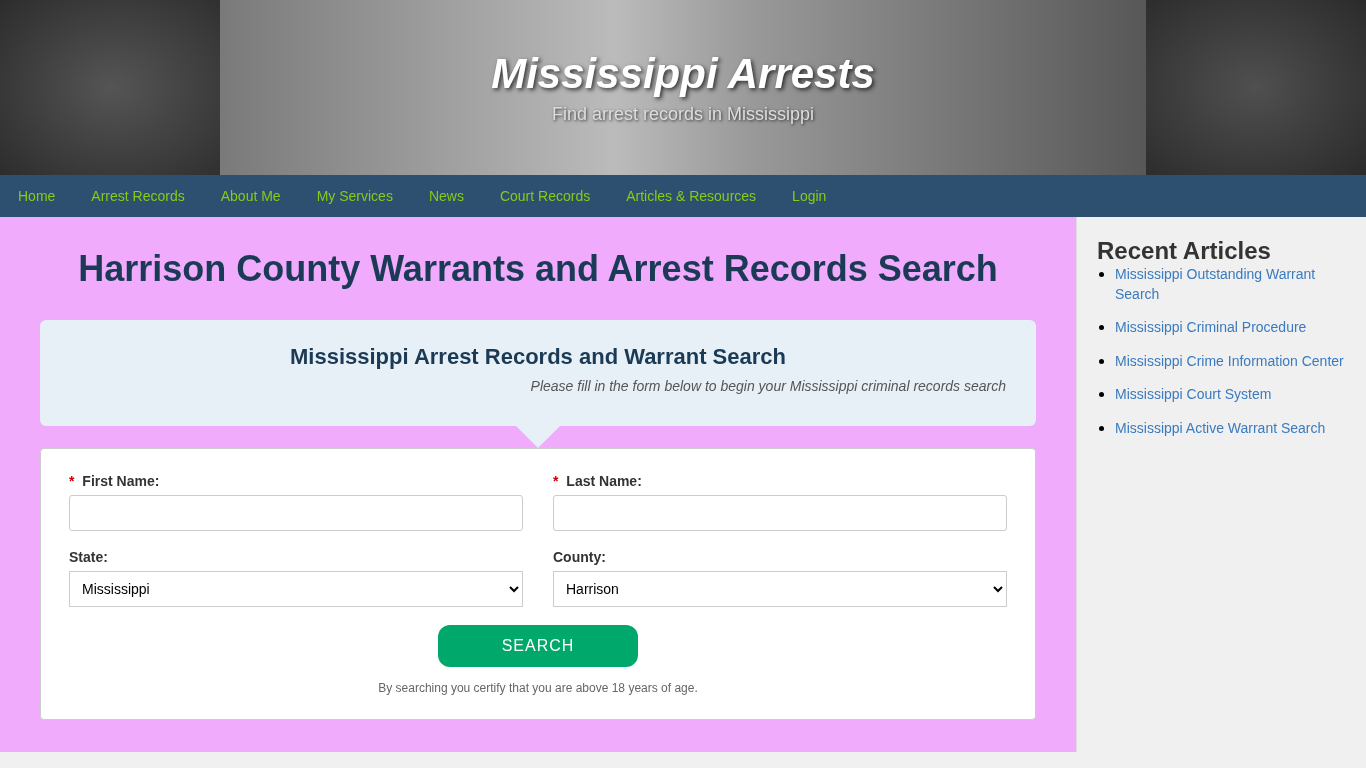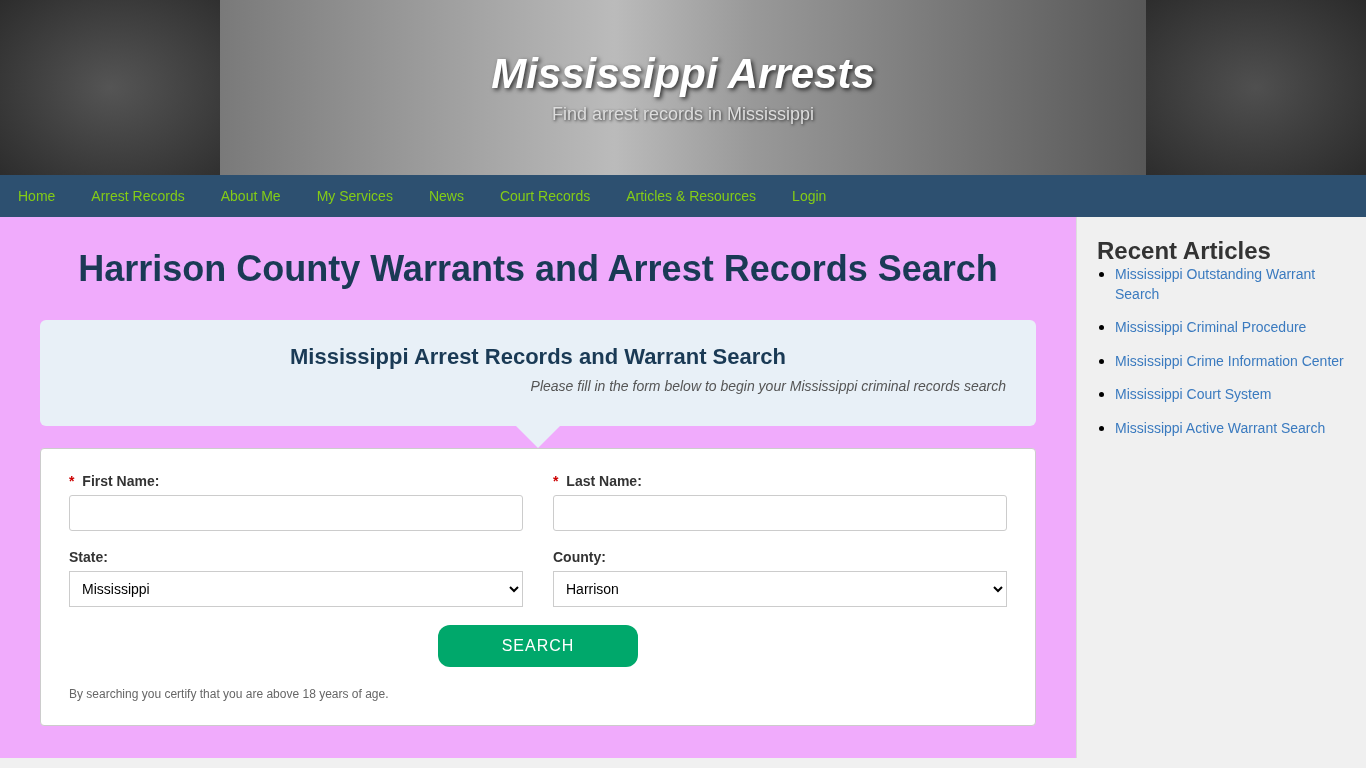--- a/index.html
+++ b/index.html
@@ -183,23 +183,24 @@
       color: #fff;
       font-size: 16px;
       font-weight: normal;
       letter-spacing: 1px;
       border: none;
       border-radius: 12px;
       height: 42px;
       cursor: pointer;
     }
     .form-note {
+      text-align: center;
       font-size: 12px;
       color: #666;
-      margin-top: 20px;
+      margin-top: 14px;
     }
 
     
     .sidebar-title {
       font-size: 24px;
       color: #333;
       font-weight: bold;
       margin-bottom: 0;
     }
     .sidebar ul {

